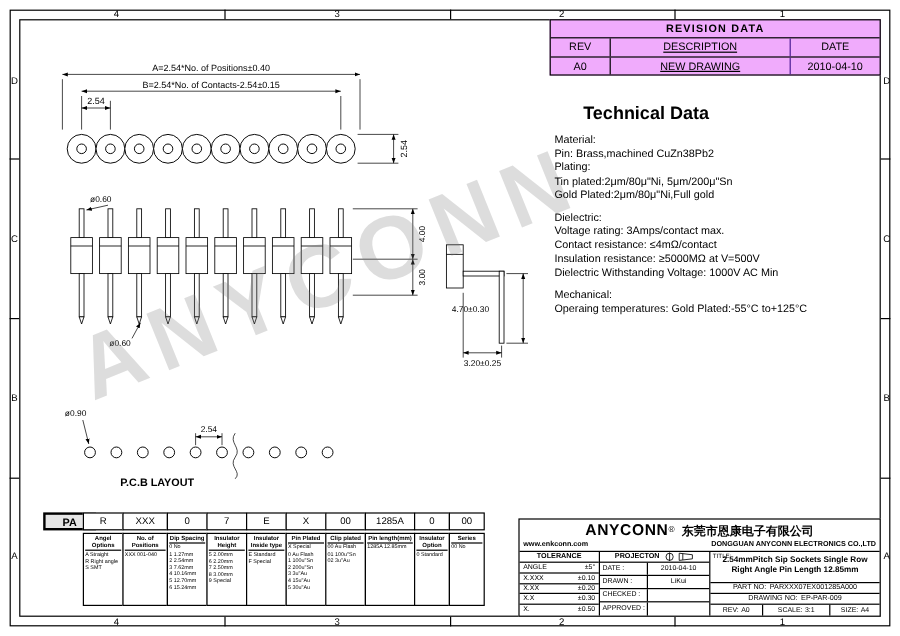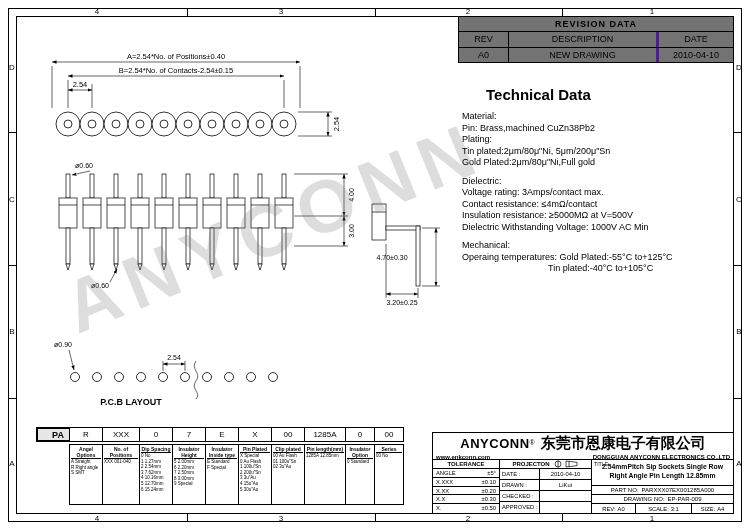--- a/index.html
+++ b/index.html
@@ -2,26 +2,26 @@
 <html><head>
 <meta charset="utf-8">
 <style>
   *{margin:0;padding:0;box-sizing:border-box;}
   html,body{background:#9a9a9a;}
   .sheet{position:relative;width:750px;height:530px;background:#ffffff;font-family:"Liberation Sans",sans-serif;color:#000;overflow:hidden;}
   .frame{position:absolute;border:1px solid #000;background:transparent;}
   .zone{position:absolute;font-size:8px;line-height:8px;width:12px;text-align:center;color:#000;}
   .tick{position:absolute;background:#000;}
   
-  .rev-table{position:absolute;left:458px;top:16px;width:276px;border:1px solid #000;font-size:9px;background:#737373;z-index:4;}
+  .rev-table{position:absolute;left:458px;top:16px;width:276px;border:1px solid #000;font-size:9px;background:#f0abfc;z-index:4;}
   .rev-title{height:15px;line-height:15px;text-align:center;font-weight:bold;letter-spacing:1px;border-bottom:1px solid #000;}
   .rev-row{display:flex;height:15px;line-height:15px;text-align:center;}
   .rev-row+.rev-row{border-top:1px solid #000;}
   .rev-c1{width:50px;border-right:1px solid #000;}
-  .rev-c2{width:150px;border-right:3px solid #4c1d95;}
+  .rev-c2{width:150px;border-right:1px solid #4c1d95;text-decoration:underline;}
   .rev-c3{flex:1;}
   
   .tech{position:absolute;left:462px;top:86px;width:276px;z-index:4;}
   .tech h1{font-size:15px;font-weight:bold;margin:0 0 8px 24px;}
   .tech .ln{font-size:9px;line-height:11.5px;}
   .tech .gap{height:7px;}
   .tech .indent{padding-left:86px;}
   
   .pn-prefix{position:absolute;left:36px;top:427px;width:44px;height:15px;border:2px solid #000;background:#e6e6e6;font-size:9px;font-weight:bold;text-align:center;line-height:12px;z-index:4;}
   .pn-cells{position:absolute;left:70px;top:427px;height:15px;display:flex;z-index:4;}
@@ -29,21 +29,21 @@
   .pn-opts{position:absolute;left:70px;top:444px;height:61px;display:flex;z-index:4;}
   .pn-box{border:1px solid #000;margin-left:-1px;background:#fff;padding:1px;overflow:hidden;}
   .pn-box .hd{font-size:5px;font-weight:bold;text-align:center;line-height:6px;border-bottom:1px solid #000;}
   .pn-box .it{font-size:4.5px;line-height:5.6px;white-space:pre-line;}
   
   .tb{position:absolute;left:432px;top:432px;width:302px;height:82px;border:1px solid #000;background:#fff;z-index:5;font-size:6px;}
   .tb-logo{height:27px;border-bottom:1px solid #000;padding:1px 3px;}
   .tb-logo-l1{display:flex;align-items:baseline;gap:6px;justify-content:center;}
   .tb-logo-name{font-size:13px;font-weight:bold;letter-spacing:.5px;}
   .tb-logo-reg{font-size:7px;vertical-align:super;}
-  .tb-logo-cn{font-size:15px;font-weight:bold;}
+  .tb-logo-cn{font-size:10px;font-weight:bold;}
   .tb-logo-l2{display:flex;justify-content:space-between;font-size:6px;font-weight:bold;margin-top:1px;}
   .tb-grid{display:flex;height:53px;}
   .tb-col1{width:66px;}
   .tb-col2{width:92px;border-left:1px solid #000;}
   .tb-col3{flex:1;border-left:1px solid #000;}
   .tb-hd{height:9px;line-height:9px;text-align:center;font-weight:bold;border-bottom:1px solid #000;display:flex;align-items:center;justify-content:center;gap:3px;}
   .tol-row{display:flex;height:8.8px;line-height:8.8px;border-bottom:1px solid #000;padding:0 3px;justify-content:space-between;font-size:5.8px;}
   .tol-row:last-child{border-bottom:none;}
   .fld-row{display:flex;height:11px;line-height:11px;border-bottom:1px solid #000;font-size:5.8px;}
   .fld-row:last-child{border-bottom:none;}
@@ -123,21 +123,20 @@
     <div class="ln">Gold Plated:2μm/80μ"Ni,Full gold</div>
     <div class="gap"></div>
     <div class="ln">Dielectric:</div>
     <div class="ln">Voltage rating: 3Amps/contact max.</div>
     <div class="ln">Contact resistance: ≤4mΩ/contact</div>
     <div class="ln">Insulation resistance: ≥5000MΩ at V=500V</div>
     <div class="ln">Dielectric Withstanding Voltage: 1000V AC Min</div>
     <div class="gap"></div>
     <div class="ln">Mechanical:</div>
     <div class="ln">Operaing temperatures: Gold Plated:-55°C to+125°C</div>
-    <div class="ln indent">Tin plated:-40°C to+105°C</div>
   </div>
 
   <svg style="position:absolute;left:42px;top:50px;z-index:2;" width="310" height="108" viewBox="0 0 310 108">
     <defs>
       <marker id="ar1" viewBox="0 0 8 8" markerWidth="8" markerHeight="8" refX="7.5" refY="4" orient="auto-start-reverse">
         <path d="M0,1.2 L7.5,4 L0,6.8 z" fill="#000"></path>
       </marker>
       <g id="sock" stroke="#000" fill="#fff" stroke-width="0.8">
         <circle cy="74" r="12"></circle>
           <circle cy="74" r="4" fill="none"></circle>

